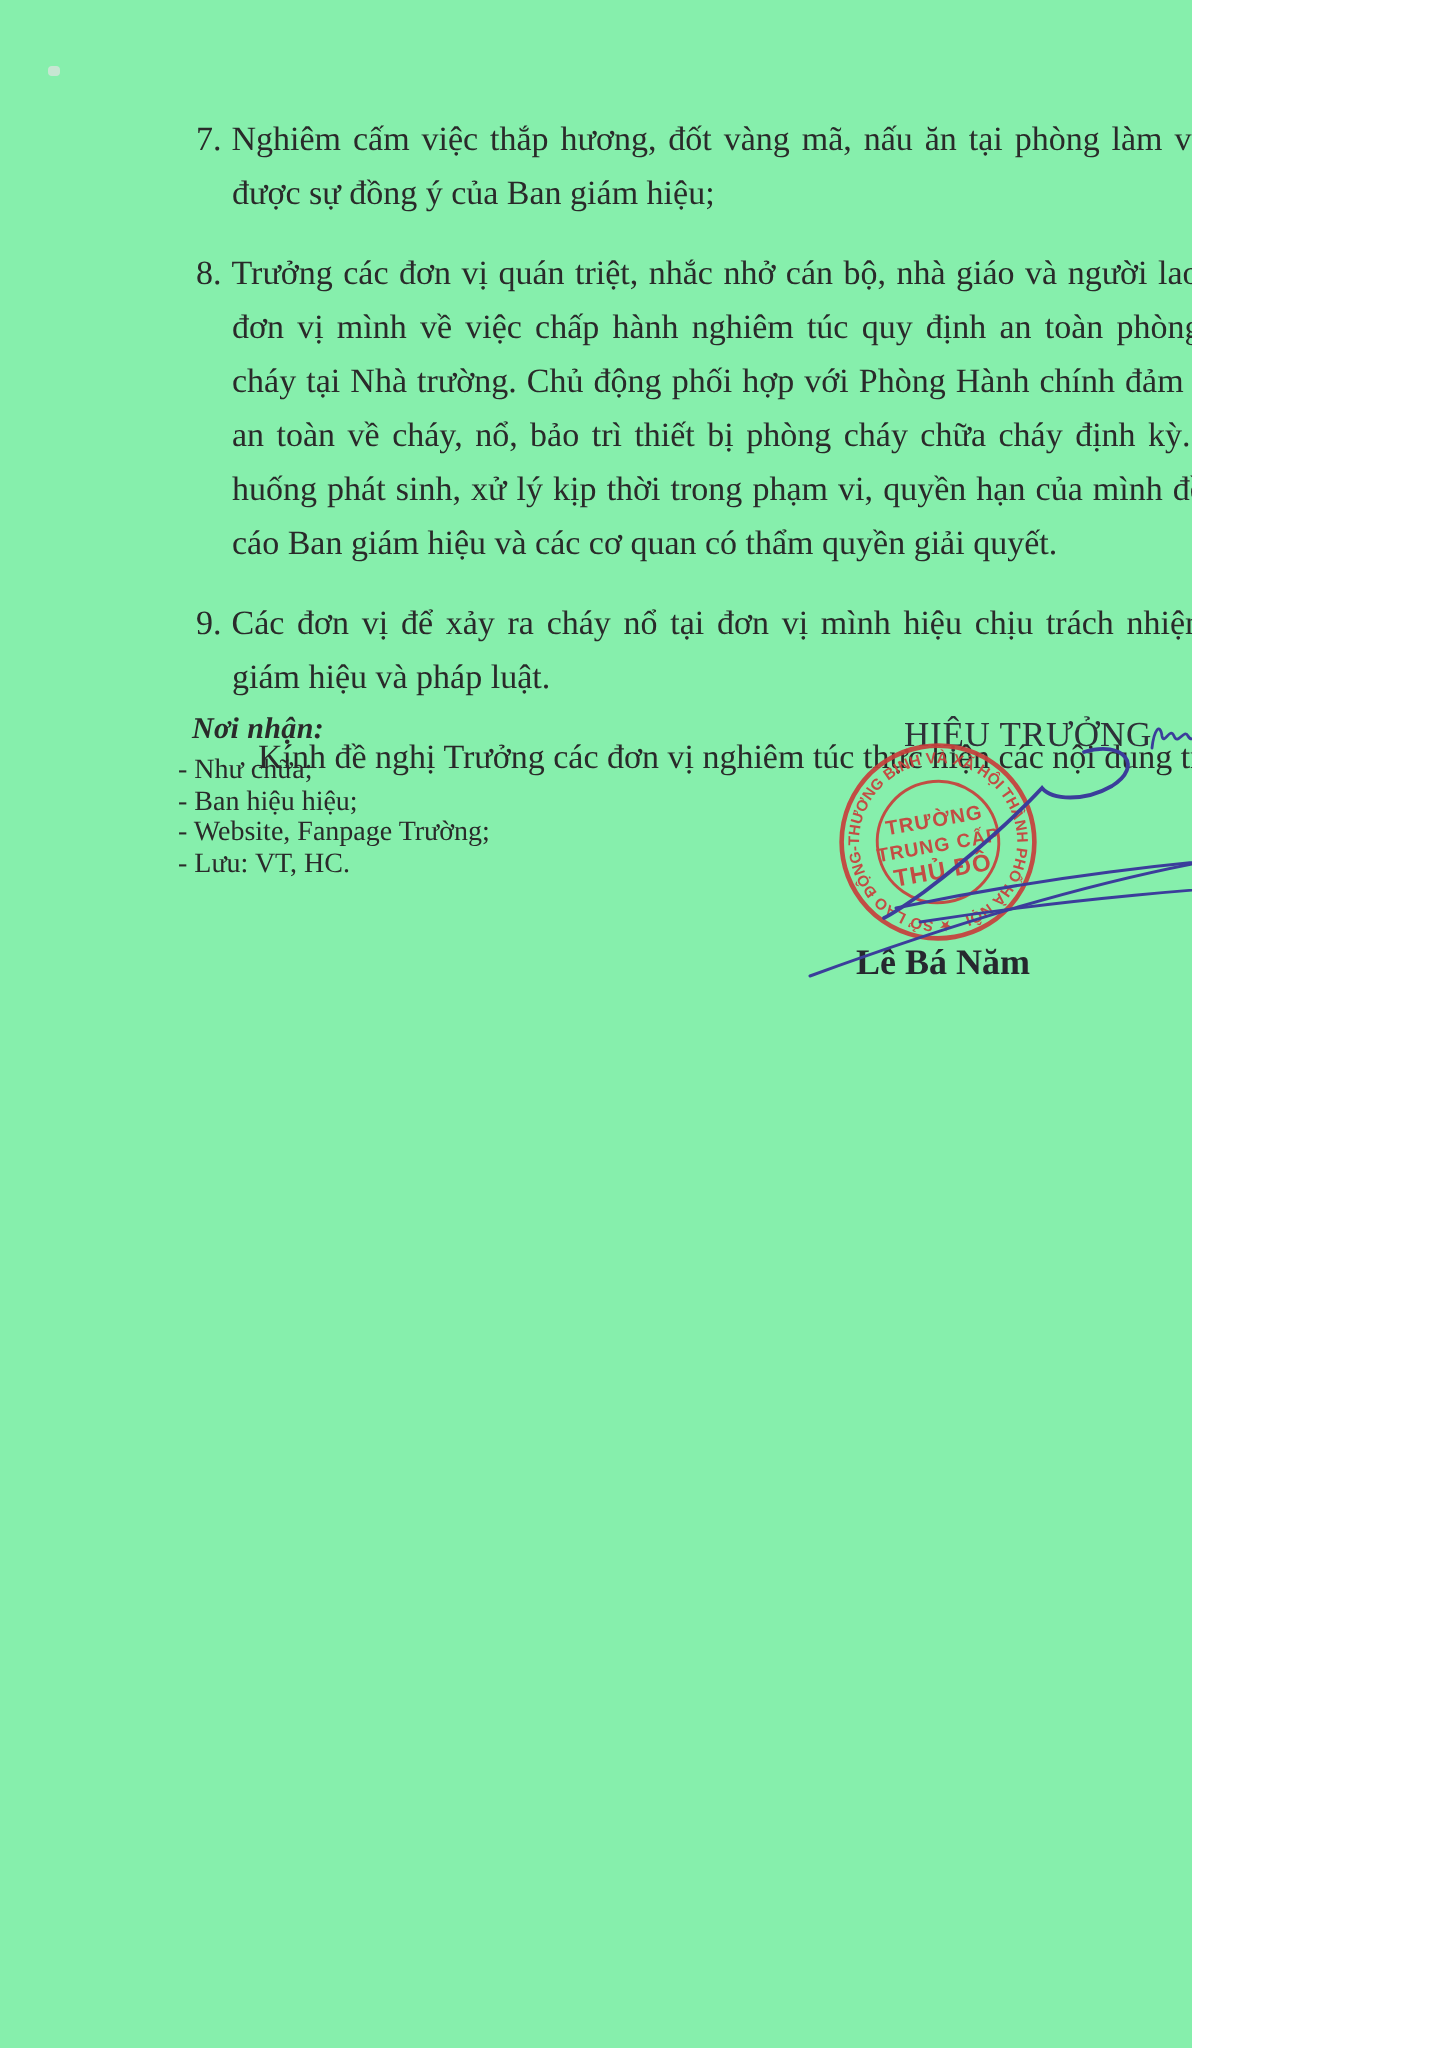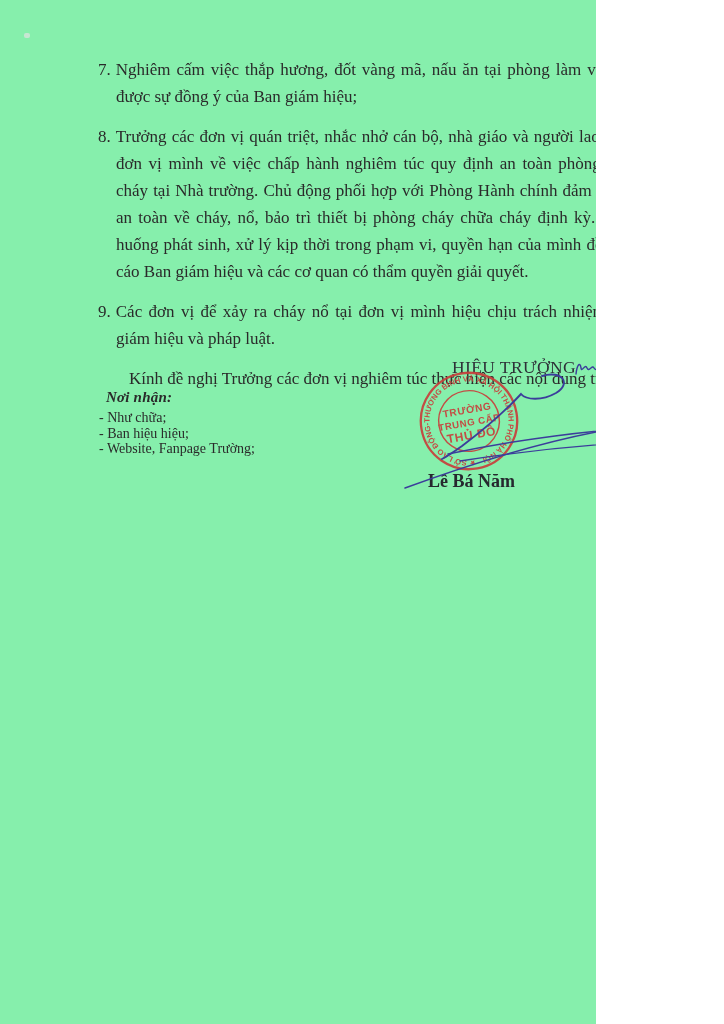--- a/index.html
+++ b/index.html
@@ -18,21 +18,21 @@
   .body-text{
     position:absolute;left:98px;top:56px;width:584px;
     font-size:17px;line-height:27px;text-align:justify;
   }
   .list-item{padding-left:18px;text-indent:-18px;margin:0 0 13px 0;}
   .list-item .num{margin-right:5px;}
   .closing{
     margin:9px 0 0 18px;text-indent:13px;text-align:left;
   }
   .recipients{
-    position:absolute;left:99px;top:357px;width:250px;margin-top:32px;
+    position:absolute;left:89px;top:357px;width:250px;
   }
   .rec-heading{
     font-size:15px;font-weight:bold;font-style:italic;
     margin:0 0 4px 7px;letter-spacing:.2px;
   }
   .rec-item{font-size:14px;line-height:15.5px;}
   .sign-title{
     position:absolute;left:414px;top:357px;width:200px;
     text-align:center;font-size:17.5px;font-weight:normal;
     letter-spacing:.4px;color:#2e3138;
@@ -78,20 +78,21 @@
       <span class="num">9.</span><span class="txt">Các đơn vị để xảy ra cháy nổ tại đơn vị mình hiệu chịu trách nhiệm trước Ban giám hiệu và pháp luật.</span>
     </div>
     <p class="closing">Kính đề nghị Trưởng các đơn vị nghiêm túc thực hiện các nội dung trên./.</p>
   </main>
 
   <section class="recipients">
     <div class="rec-heading">Nơi nhận:</div>
     <div class="rec-item">- Như chữa;</div>
     <div class="rec-item">- Ban hiệu hiệu;</div>
     <div class="rec-item">- Website, Fanpage Trường;</div>
+    <div class="rec-item">- Lưu: VT, HC.</div>
   </section>
 
   <div class="sign-title">HIỆU TRƯỞNG</div>
   <div class="sign-name">Lê Bá Năm</div>
 
   <div class="stamp">
     <svg viewBox="0 0 110 110">
       <defs>
         <path id="ringPath" d="M 55 96 A 41 41 0 1 1 55.06 96"></path>
       </defs>

